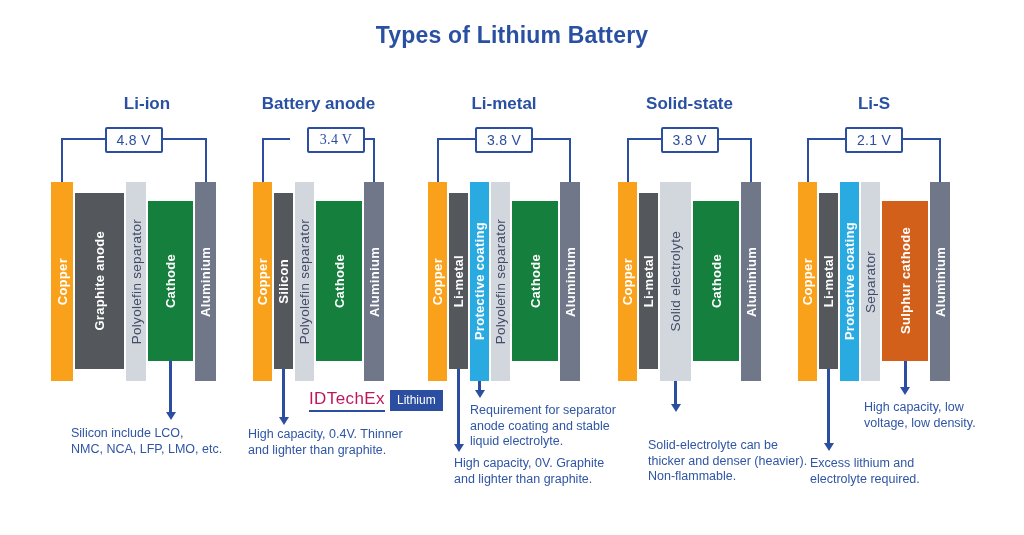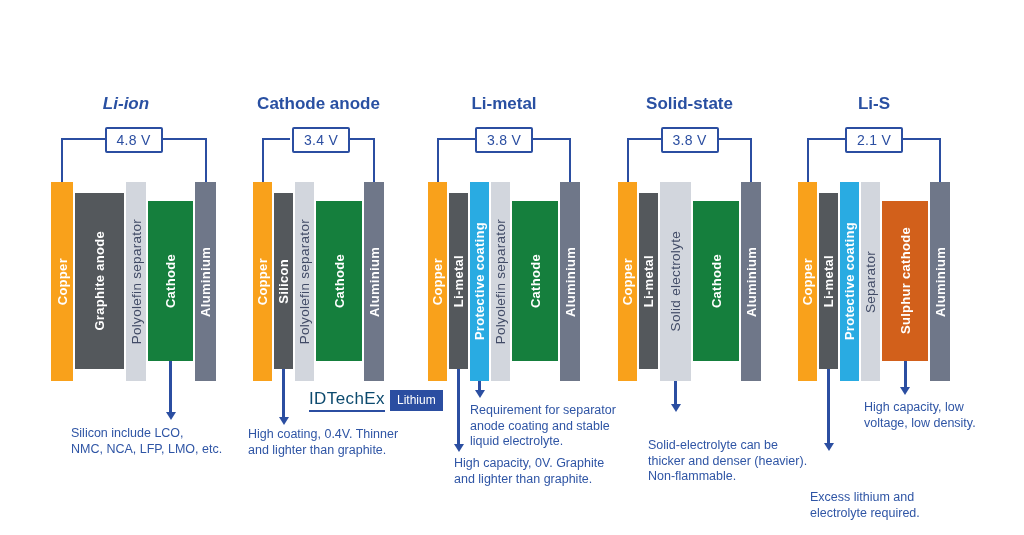--- a/index.html
+++ b/index.html
@@ -38,35 +38,36 @@
     position:absolute; width:0; height:0;
     border-left:5px solid transparent; border-right:5px solid transparent;
     border-top:8px solid #2B4EA1;
   }
   .annotation {
     position:absolute; font-size:12.5px; line-height:15.5px; color:#2F55A5;
     white-space:pre-line;
   }
   .logo { position:absolute; left:309px; top:389px; display:flex; align-items:flex-start; z-index:4; }
   .logo-brand {
-    font-size:17px; color:#0c4a6e; letter-spacing:0.4px;
+    font-size:17px; color:#be185d; letter-spacing:0.4px;
     border-bottom:2px solid #2B4EA1; padding-bottom:1px;
   }
   .logo-suffix {
     background:#2B4EA1; color:#ffffff; font-size:12px;
     padding:3px 7px 4px 7px; margin-left:5px; margin-top:1px;
   }
 </style>
 </head>
 <body>
 
 <div class="stage">
+  <h1 class="page-title">Types of Lithium Battery</h1>
   <div id="batteries">
       <div>
-        <div class="battery-name" style="left: 126px; font-style: italic;">Li-ion</div>
+        <div class="battery-name" style="left: 147px;">Li-ion</div>
         <div class="wire" style="left: 61px; top: 138px; width: 43.5px; height: 2px;"></div>
         <div class="wire" style="left: 61px; top: 138px; width: 2px; height: 44px;"></div>
         <div class="wire" style="left: 162.5px; top: 138px; width: 44px; height: 2px;"></div>
         <div class="wire" style="left: 204.5px; top: 138px; width: 2px; height: 44px;"></div>
         <div class="voltage-box" style="left: 104.5px;">4.8 V</div>
         <div class="layer" style="left: 51px; top: 182px; width: 22px; height: 199px; background: rgb(249, 161, 27);">
           <span>Copper</span>
         </div>
         <div class="layer" style="left: 75px; top: 193px; width: 49px; height: 176px; background: rgb(84, 88, 92);">
           <span>Graphite anode</span>
@@ -79,44 +80,44 @@
         </div>
         <div class="layer" style="left: 195px; top: 182px; width: 21px; height: 199px; background: rgb(111, 119, 137);">
           <span>Aluminium</span>
         </div>
         <div class="arrow-line" style="left: 169px; top: 361px; height: 51px;"></div>
         <div class="arrow-head" style="left: 165.5px; top: 412px;"></div>
         <div class="annotation" style="left: 71px; top: 426px;">Silicon include LCO,
 NMC, NCA, LFP, LMO, etc.</div>
       </div>
       <div>
-        <div class="battery-name" style="left: 318.5px;">Cathode anode</div>
+        <div class="battery-name" style="left: 318.5px;">Battery anode</div>
         <div class="wire" style="left: 261.5px; top: 138px; width: 28px; height: 2px;"></div>
         <div class="wire" style="left: 261.5px; top: 138px; width: 2px; height: 44px;"></div>
         <div class="wire" style="left: 347.5px; top: 138px; width: 27.5px; height: 2px;"></div>
         <div class="wire" style="left: 373px; top: 138px; width: 2px; height: 44px;"></div>
-        <div class="voltage-box" style="left: 292px;">3.4 V</div>
+        <div class="voltage-box" style="left: 307px; font-family: Liberation Serif, serif;">3.4 V</div>
         <div class="layer" style="left: 253px; top: 182px; width: 19px; height: 199px; background: rgb(249, 161, 27);">
           <span>Copper</span>
         </div>
         <div class="layer" style="left: 274px; top: 193px; width: 19px; height: 176px; background: rgb(84, 88, 92);">
           <span>Silicon</span>
         </div>
         <div class="layer lightlayer" style="left: 295px; top: 182px; width: 19px; height: 199px; background: rgb(210, 214, 221);">
           <span>Polyolefin separator</span>
         </div>
         <div class="layer" style="left: 316px; top: 201px; width: 46px; height: 160px; background: rgb(21, 127, 61);">
           <span>Cathode</span>
         </div>
         <div class="layer" style="left: 364px; top: 182px; width: 20px; height: 199px; background: rgb(111, 119, 137);">
           <span>Aluminium</span>
         </div>
         <div class="arrow-line" style="left: 282px; top: 369px; height: 48px;"></div>
         <div class="arrow-head" style="left: 278.5px; top: 417px;"></div>
-        <div class="annotation" style="left: 248px; top: 427px;">High coating, 0.4V. Thinner
+        <div class="annotation" style="left: 248px; top: 427px;">High capacity, 0.4V. Thinner
 and lighter than graphite.</div>
       </div>
       <div>
         <div class="battery-name" style="left: 504px;">Li-metal</div>
         <div class="wire" style="left: 436.5px; top: 138px; width: 38.5px; height: 2px;"></div>
         <div class="wire" style="left: 436.5px; top: 138px; width: 2px; height: 44px;"></div>
         <div class="wire" style="left: 533px; top: 138px; width: 38px; height: 2px;"></div>
         <div class="wire" style="left: 569px; top: 138px; width: 2px; height: 44px;"></div>
         <div class="voltage-box" style="left: 475px;">3.8 V</div>
         <div class="layer" style="left: 428px; top: 182px; width: 19px; height: 199px; background: rgb(249, 161, 27);">
@@ -199,21 +200,21 @@
         </div>
         <div class="layer" style="left: 930px; top: 182px; width: 20px; height: 199px; background: rgb(111, 119, 137);">
           <span>Aluminium</span>
         </div>
         <div class="arrow-line" style="left: 903.5px; top: 361px; height: 26px;"></div>
         <div class="arrow-head" style="left: 900px; top: 387px;"></div>
         <div class="annotation" style="left: 864px; top: 400px;">High capacity, low
 voltage, low density.</div>
         <div class="arrow-line" style="left: 827px; top: 369px; height: 74px;"></div>
         <div class="arrow-head" style="left: 823.5px; top: 443px;"></div>
-        <div class="annotation" style="left: 810px; top: 456px; margin-top: 34px;">Excess lithium and
+        <div class="annotation" style="left: 810px; top: 456px;">Excess lithium and
 electrolyte required.</div>
       </div>
     </div>
   <div class="logo">
     <span class="logo-brand">IDTechEx</span>
     <span class="logo-suffix">Lithium</span>
   </div>
 </div>
 
 </body></html>

